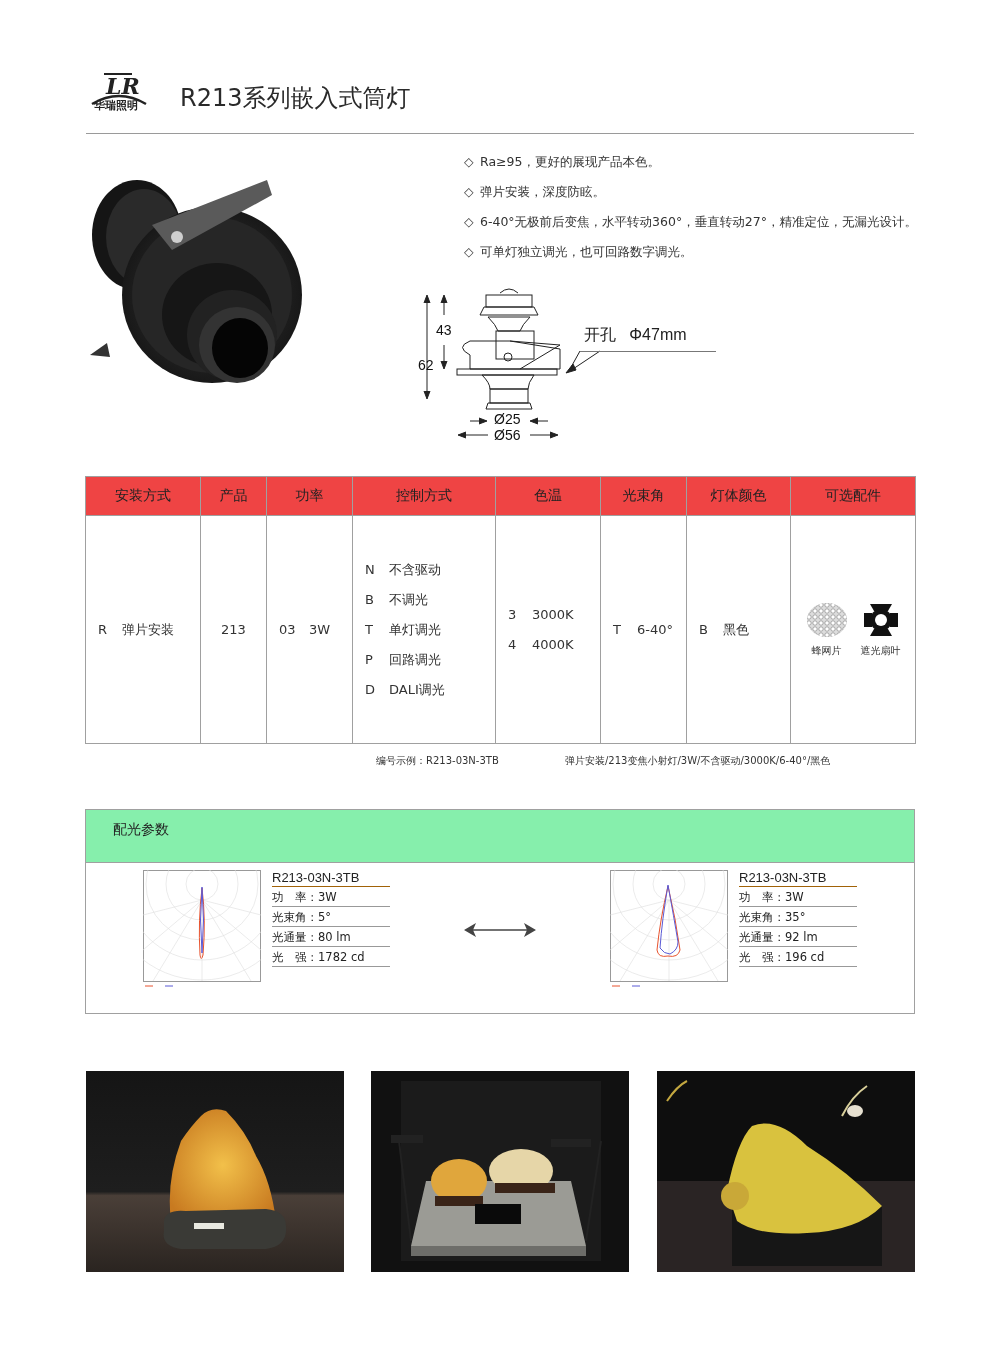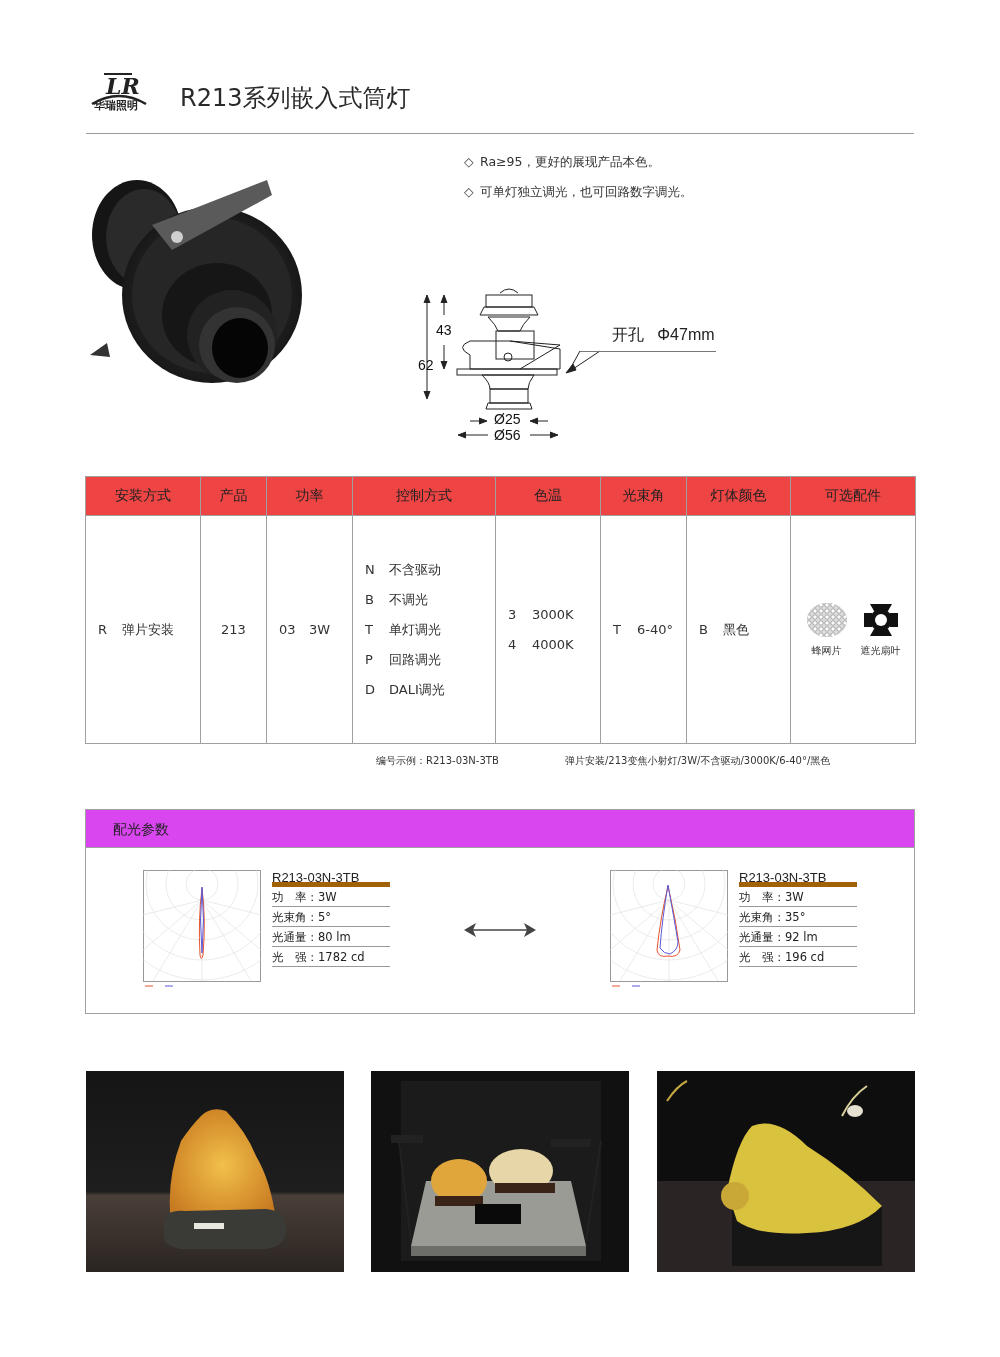--- a/index.html
+++ b/index.html
@@ -16,45 +16,45 @@
     .product-photo { position: absolute; left: 82px; top: 165px; width: 225px; height: 235px; }
 
     
     .features { position: absolute; left: 420px; top: 152px; list-style: none; margin-left: 44px; }
     .features li { font-size: 12.5px; color: #333; height: 30px; line-height: 20px; white-space: nowrap; }
     .features .diamond { display: inline-block; width: 16px; color: #444; }
 
     
     .diagram { position: absolute; left: 415px; top: 285px; width: 320px; height: 160px; }
     .dim-label { position: absolute; font-family: "Liberation Sans", sans-serif; font-size: 14px; color: #111; }
-    .hole-label { position: absolute; left: 612px; top: 325px; font-size: 16px; color: #222; font-family: "Liberation Sans", sans-serif; }
+    .hole-label { position: absolute; left: 584px; top: 325px; font-size: 16px; color: #222; font-family: "Liberation Sans", sans-serif; }
     .hole-line { position: absolute; left: 580px; top: 351px; width: 136px; height: 1px; background: #777; }
 
     
     .spec-table { position: absolute; left: 85px; top: 476px; width: 830px; height: 267px; border-collapse: collapse; table-layout: fixed; }
     .spec-table th, .spec-table td { border: 1.5px solid #a0a0a0; }
     .spec-table th { background: #ef4444; height: 39px; font-size: 14px; font-weight: normal; color: #222; }
     .spec-table td { height: 228px; font-size: 13px; color: #333; vertical-align: middle; }
     .cell-pad { padding-left: 12px; }
     .code { display: inline-block; width: 24px; }
     .ctrl-line { height: 30px; line-height: 30px; }
     .cct-line { height: 30px; line-height: 30px; }
     .acc-wrap { display: flex; justify-content: space-around; align-items: center; padding: 0 8px; }
     .acc-item { display: flex; flex-direction: column; align-items: center; }
     .acc-label { font-size: 10px; color: #333; margin-top: 6px; }
     .center { text-align: center; }
 
     .example { position: absolute; top: 754px; font-size: 10px; color: #333; white-space: nowrap; }
 
     
     .ld-box { position: absolute; left: 85px; top: 809px; width: 830px; height: 205px; border: 1.5px solid #a0a0a0; }
-    .ld-header { height: 38px; background: #d946ef; border-bottom: 1.5px solid #a0a0a0; font-size: 14px; color: #222; line-height: 38px; padding-left: 27px; }
+    .ld-header { height: 53px; background: #86efac; border-bottom: 1.5px solid #a0a0a0; font-size: 14px; color: #222; line-height: 38px; padding-left: 27px; }
     .polar { position: absolute; width: 118px; height: 118px; }
     .param { position: absolute; width: 118px; }
-    .param-title { font-size: 13px; color: #222; height: 18px; line-height: 18px; border-bottom: 5px solid #a16207; font-family: "Liberation Sans", sans-serif; }
+    .param-title { font-size: 13px; color: #222; height: 18px; line-height: 18px; border-bottom: 1px solid #a16207; font-family: "Liberation Sans", sans-serif; }
     .param-row { font-size: 11.5px; color: #222; height: 20px; line-height: 20px; border-bottom: 1px solid #999; white-space: nowrap; }
     .double-arrow { position: absolute; left: 462px; top: 921px; width: 76px; height: 18px; }
 
     
     .photo { position: absolute; top: 1071px; width: 258px; height: 201px; overflow: hidden; }
   </style>
 </head>
 <body>
 
 <div class="header">
@@ -82,20 +82,22 @@
   <ellipse cx="135" cy="150" rx="55" ry="52" fill="#161616"></ellipse>
   <path d="M70 60 L185 15 L190 30 L90 85 Z" fill="#5a5a5a"></path>
   <circle cx="95" cy="72" r="6" fill="#cfcfcf"></circle>
   <ellipse cx="150" cy="170" rx="45" ry="45" fill="#222"></ellipse>
   <ellipse cx="155" cy="180" rx="38" ry="38" fill="#333"></ellipse>
   <ellipse cx="158" cy="183" rx="28" ry="30" fill="#050505"></ellipse>
 </svg>
 
 <ul class="features">
   <li><span class="diamond">◇</span><span>Ra≥95，更好的展现产品本色。</span></li>
+  <li><span class="diamond">◇</span><span>弹片安装，深度防眩。</span></li>
+  <li><span class="diamond">◇</span><span>6-40°无极前后变焦，水平转动360°，垂直转动27°，精准定位，无漏光设计。</span></li>
   <li><span class="diamond">◇</span><span>可单灯独立调光，也可回路数字调光。</span></li>
 </ul>
 
 <svg class="diagram" viewBox="0 0 320 160" style="left:410px;top:285px;">
   <g stroke="#222" stroke-width="1" fill="none">
 
     <line x1="17" y1="12" x2="17" y2="112"></line>
     <path d="M14 18 L17 10 L20 18" fill="#222"></path>
     <path d="M14 106 L17 114 L20 106" fill="#222"></path>
     <line x1="34" y1="12" x2="34" y2="30"></line>

